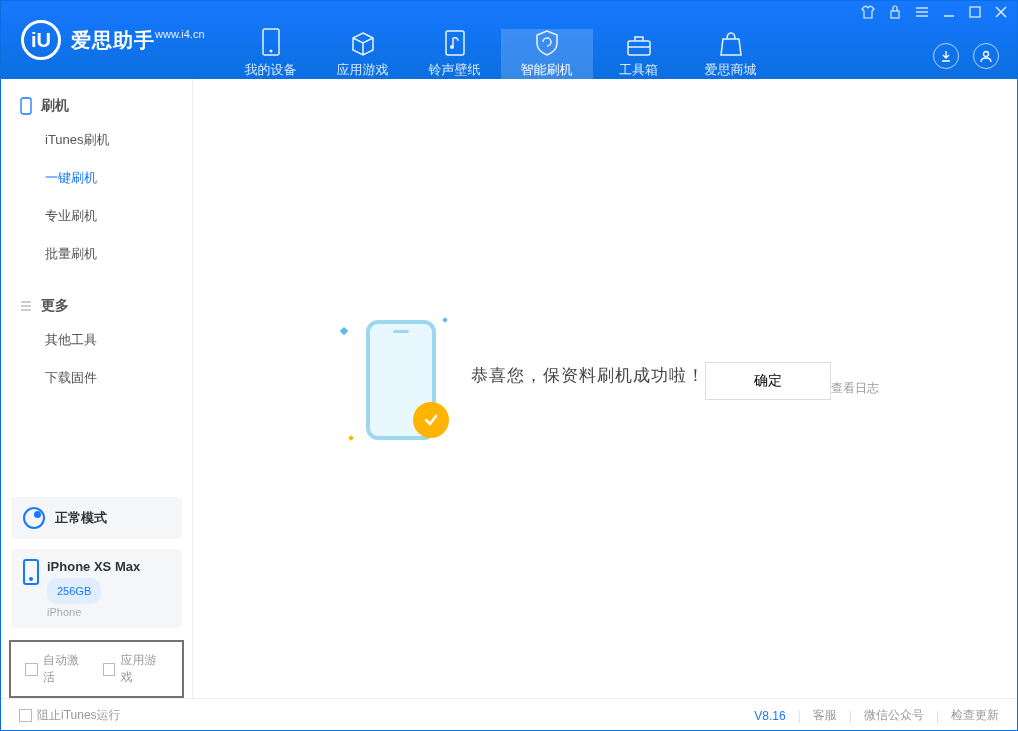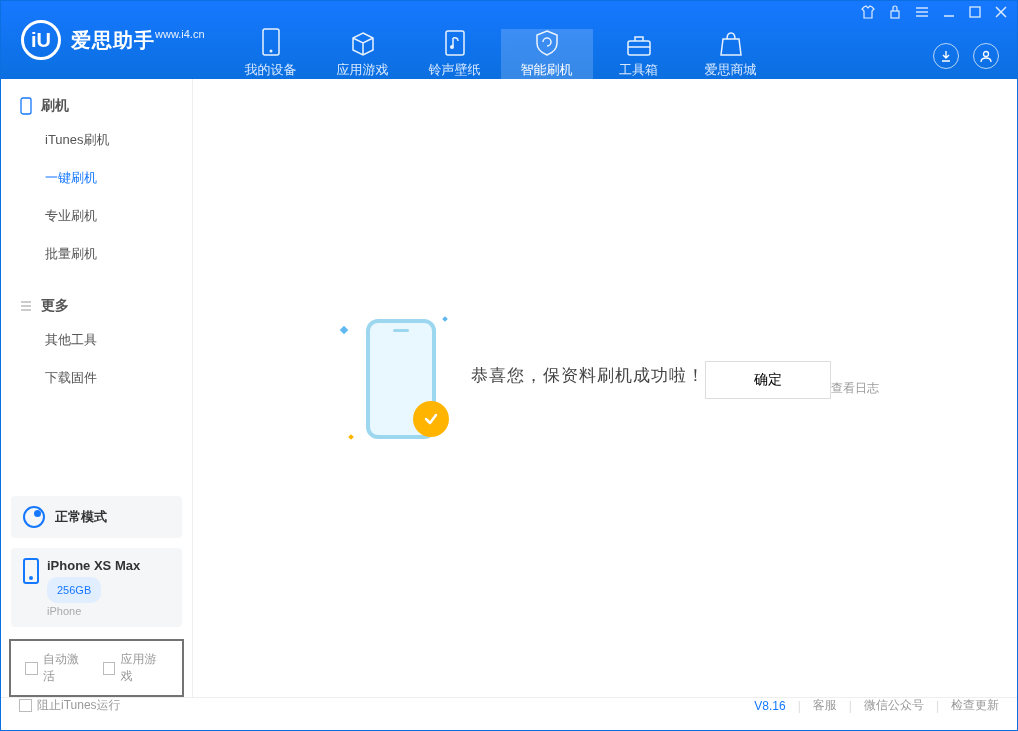--- a/index.html
+++ b/index.html
@@ -52,21 +52,21 @@
   .illus-check { position: absolute; bottom: 12px; right: 22px; width: 36px; height: 36px; background: #ffb400; border-radius: 50%; display:flex; align-items:center; justify-content:center; }
   .sparkle { position: absolute; width: 6px; height: 6px; background: #61b8f0; transform: rotate(45deg); }
   .sparkles1 { top: 18px; left: 10px; }
   .sparkles2 { top: 8px; right: 24px; width:4px; height:4px; }
   .sparkles3 { bottom: 10px; left: 18px; width:4px; height:4px; background:#ffb400; }
   .success-text { font-size: 17px; color: #444; letter-spacing: 1px; margin-bottom: 26px; }
   .ok-btn { border: 1px solid #ddd; background: #fff; padding: 9px 48px; font-size: 14px; cursor: pointer; margin-bottom: 16px; }
   .log-link { color: #999; font-size: 12px; cursor: pointer; }
 
   
-  .footer { height: 32px; border-top: 1px solid #eee; display: flex; align-items: flex-end; padding: 16px 18px; font-size: 12px; color: #999; }
+  .footer { height: 32px; border-top: 1px solid #eee; display: flex; align-items: flex-start; padding: 8px 18px; font-size: 12px; color: #999; }
   .footer .right { margin-left: auto; display: flex; align-items: center; gap: 12px; }
   .footer a { color: #999; cursor: pointer; }
   .fdiv { color: #ddd; }
   .version { color: #1678ff; }
 </style>
 </head>
 <body>
 
 <div class="window">
 

